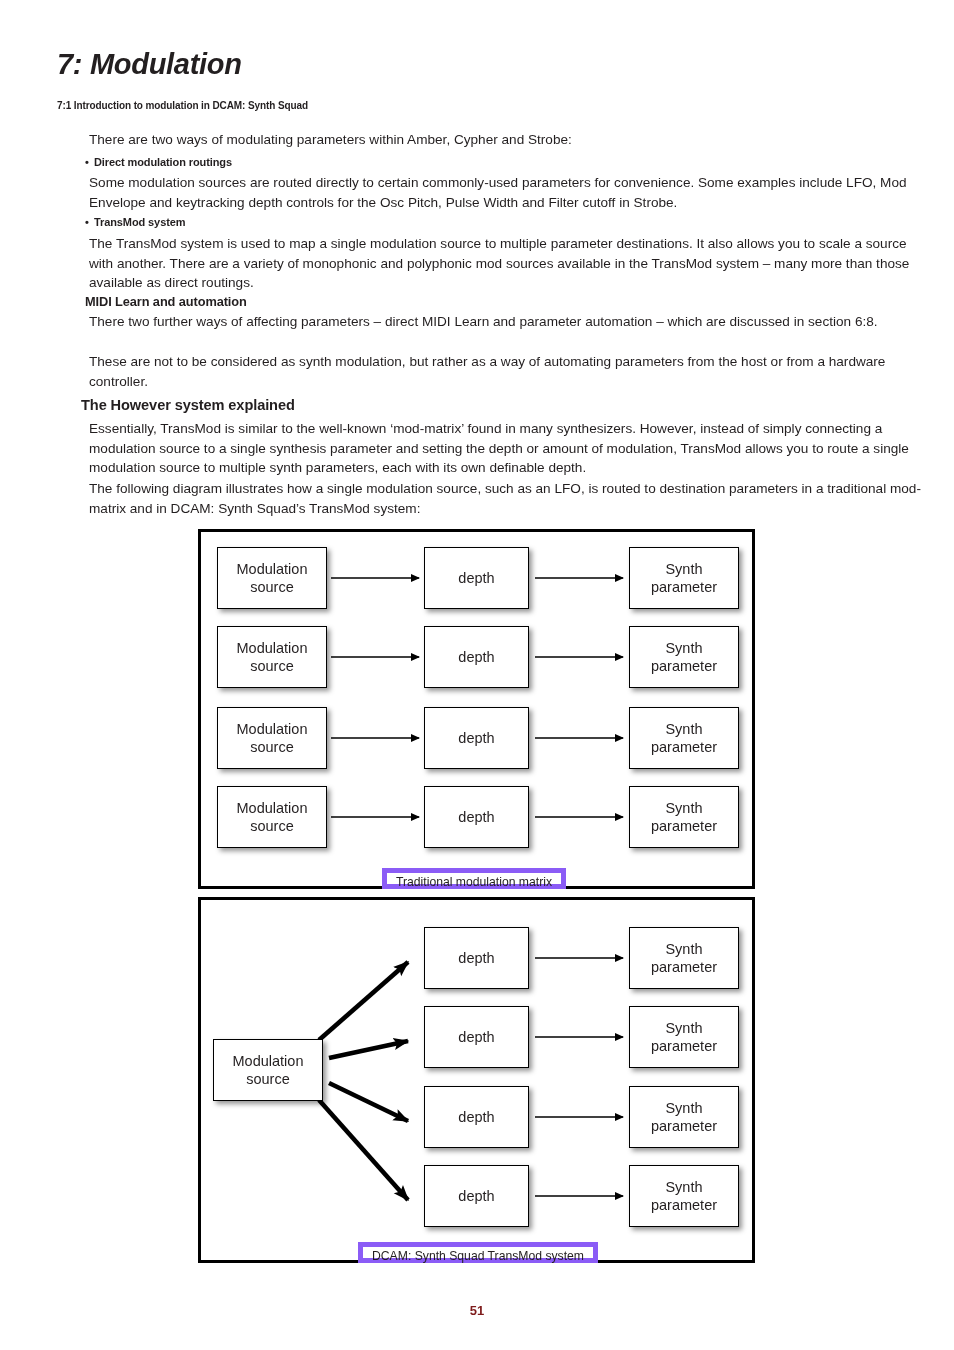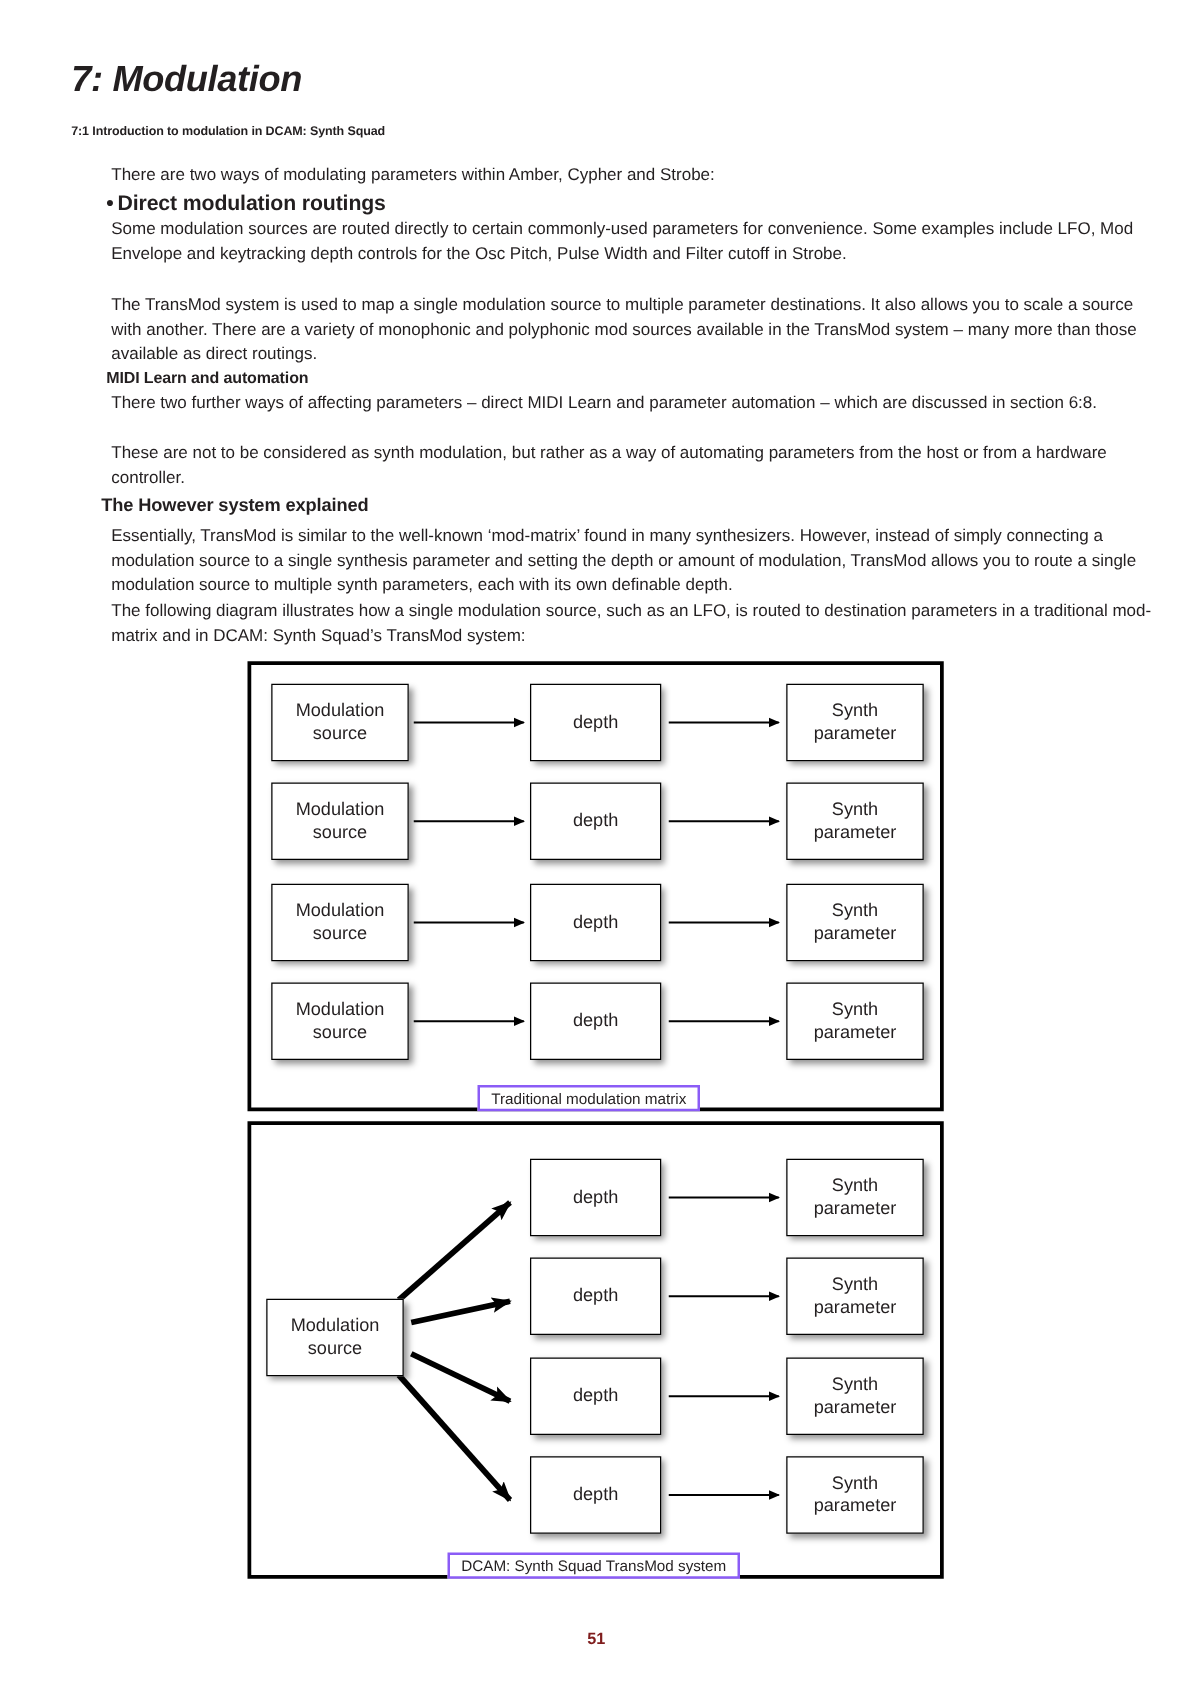--- a/index.html
+++ b/index.html
@@ -52,21 +52,21 @@
   }
   .body-para {
     left: 72px;
     width: 842px;
     text-align: left;
   }
   .bullet-line {
     left: 68px;
     width: 850px;
     font-weight: bold;
-    font-size: 17px;
+    font-size: 11px;
     letter-spacing: -0.1px;
   }
   .bullet-line .bullet {
     display: inline-block;
     width: 9px;
   }
   .sub-head {
     left: 68px;
     width: 850px;
     font-weight: bold;
@@ -117,21 +117,21 @@
     box-shadow: 3px 3px 5px rgba(0,0,0,0.42);
   }
   .box-src  { width: 110px; height: 62px; }
   .box-dep  { width: 105px; height: 62px; }
   .box-par  { width: 110px; height: 62px; }
 
   
   .caption {
     position: absolute;
     box-sizing: border-box;
-    border: 2px solid #8b5cf6;
+    border: 5px solid #8b5cf6;
     background: #ffffff;
     font-size: 12.2px;
     line-height: 19px;
     height: 21px;
     text-align: center;
     color: #231f20;
     padding: 0 9px;
     white-space: nowrap;
   }
 
@@ -164,20 +164,21 @@
   <div class="chapter-title">7: Modulation</div>
 
   <div class="section-title">7:1 Introduction to modulation in DCAM: Synth Squad</div>
 
   <div class="txt body-para" style="top:130px;">There are two ways of modulating parameters within Amber, Cypher and Strobe:</div>
 
   <div class="txt bullet-line" style="top:153px;"><span class="bullet">•</span><span>Direct modulation routings</span></div>
 
   <div class="txt body-para" style="top:173px;">Some modulation sources are routed directly to certain commonly-used parameters for convenience. Some examples include LFO, Mod Envelope and keytracking depth controls for the Osc Pitch, Pulse Width and Filter cutoff in Strobe.</div>
 
+  <div class="txt bullet-line" style="top:213px;"><span class="bullet">•</span><span>TransMod system</span></div>
 
   <div class="txt sub-head" style="top:292px;">MIDI Learn and automation</div>
 
   <div class="txt body-para" style="top:234px;">The TransMod system is used to map a single modulation source to multiple parameter destinations. It also allows you to scale a source with another. There are a variety of monophonic and polyphonic mod sources available in the TransMod system – many more than those available as direct routings.</div>
 
   <div class="txt body-para" style="top:312px;">There two further ways of affecting parameters – direct MIDI Learn and parameter automation – which are discussed in section 6:8.</div>
 
   <div class="txt body-para" style="top:352px;">These are not to be considered as synth modulation, but rather as a way of automating parameters from the host or from a hardware controller.</div>
 
   <div class="txt sub-head-lg" style="top:396px;">The However system explained</div>

